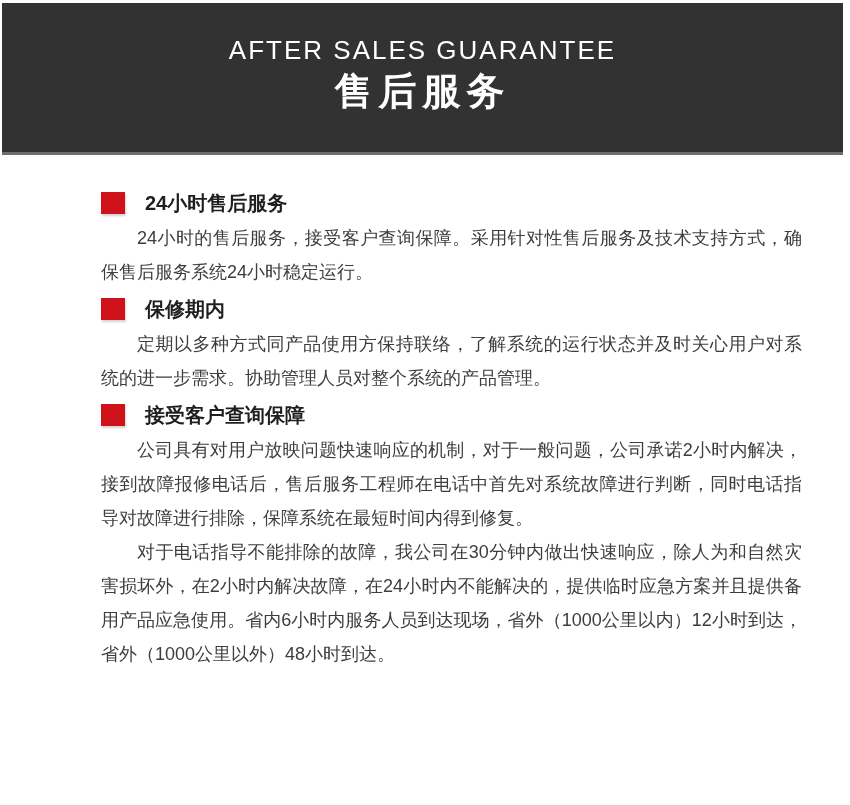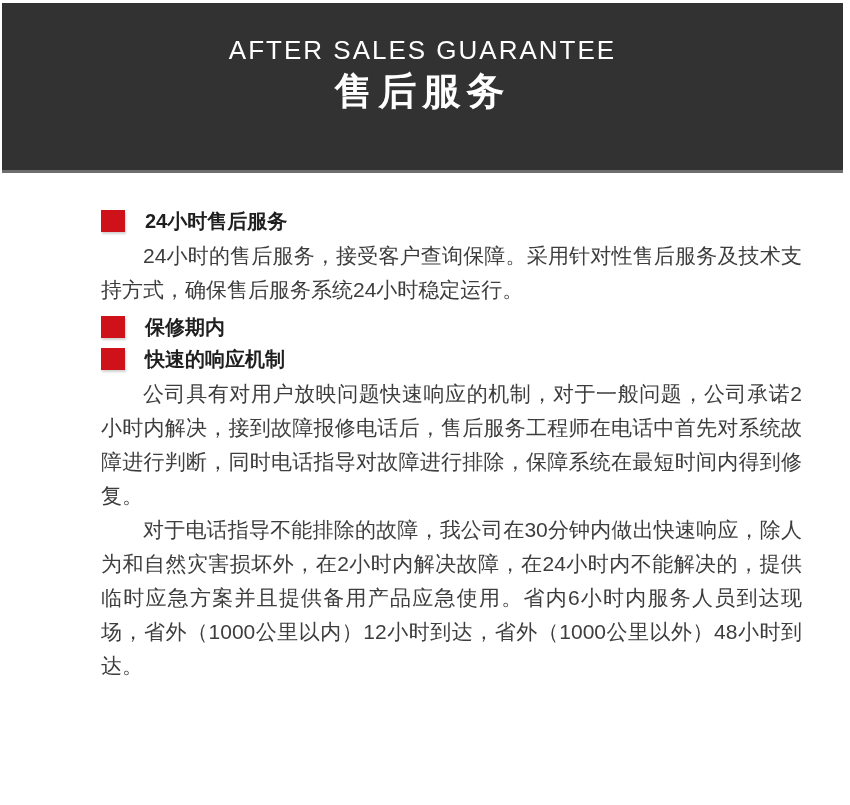--- a/index.html
+++ b/index.html
@@ -11,21 +11,21 @@
   }
   *{box-sizing:border-box;}
   html,body{margin:0;padding:0;background:#ffffff;}
   body{
     width:850px;height:805px;
     font-family:"Liberation Sans","DejaVu Sans",sans-serif;
     overflow:hidden;
   }
   .banner{
     margin:3px 5px 0 2px;
-    width:841px;height:170px;
+    width:841px;height:152px;
     background:var(--banner-bg);
     border-bottom:3px solid #6e6e6e;
     text-align:center;
     padding-top:33px;
   }
   .banner-en{
     color:var(--banner-fg);
     font-size:26px;
     line-height:28px;
     letter-spacing:2px;
@@ -60,21 +60,21 @@
     font-size:20px;
     line-height:24px;
     font-weight:bold;
     color:var(--heading-color);
   }
   .section-body{
     margin-left:44px;
   }
   .section-body p{
     margin:0;
-    font-size:21px;
+    font-size:18px;
     line-height:34px;
     color:var(--text-color);
     text-indent:2em;
     text-align:justify;
   }
 </style>
 </head>
 <body>
 
 <div class="page">
@@ -94,26 +94,29 @@
       <div class="section-body">
         <p>24小时的售后服务，接受客户查询保障。采用针对性售后服务及技术支持方式，确保售后服务系统24小时稳定运行。</p>
       </div>
     </section>
 
     <section class="section">
       <div class="section-header">
         <span class="bullet"></span>
         <h2 class="heading">保修期内</h2>
       </div>
+      <div class="section-body">
+        <p>定期以多种方式同产品使用方保持联络，了解系统的运行状态并及时关心用户对系统的进一步需求。协助管理人员对整个系统的产品管理。</p>
+      </div>
     </section>
 
     <section class="section">
       <div class="section-header">
         <span class="bullet"></span>
-        <h2 class="heading">快速的响应机制</h2>
+        <h2 class="heading">接受客户查询保障</h2>
       </div>
       <div class="section-body">
         <p>公司具有对用户放映问题快速响应的机制，对于一般问题，公司承诺2小时内解决，接到故障报修电话后，售后服务工程师在电话中首先对系统故障进行判断，同时电话指导对故障进行排除，保障系统在最短时间内得到修复。</p>
         <p>对于电话指导不能排除的故障，我公司在30分钟内做出快速响应，除人为和自然灾害损坏外，在2小时内解决故障，在24小时内不能解决的，提供临时应急方案并且提供备用产品应急使用。省内6小时内服务人员到达现场，省外（1000公里以内）12小时到达，省外（1000公里以外）48小时到达。</p>
       </div>
     </section>
 
     <section class="section">
     </section>
 

